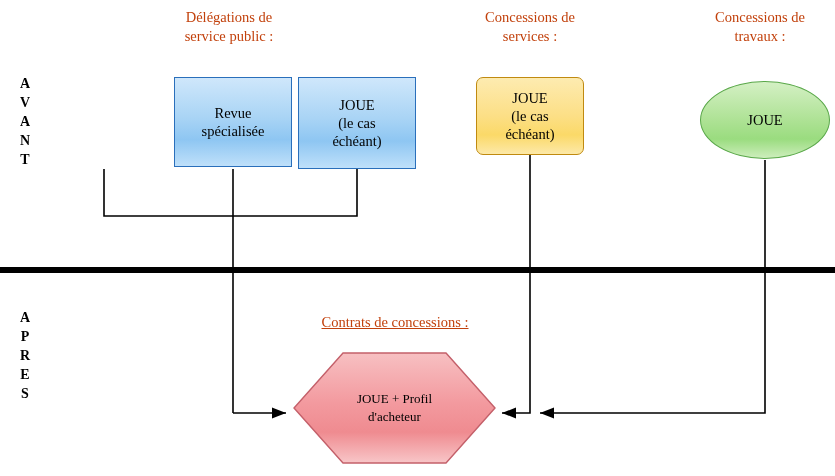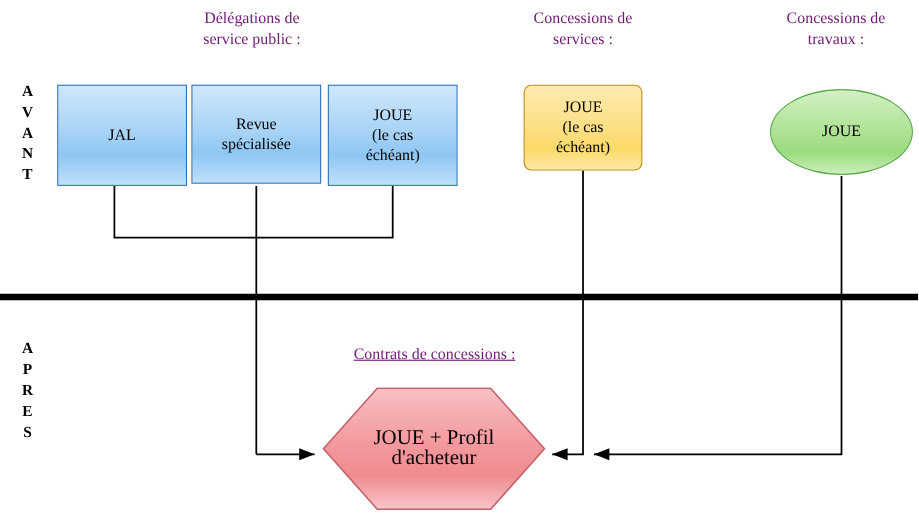--- a/index.html
+++ b/index.html
@@ -16,21 +16,21 @@
     width: 835px;
     height: 476px;
     overflow: hidden;
     background: #ffffff;
   }
   .hdr {
     position: absolute;
     text-align: center;
     font-size: 14.5px;
     line-height: 19px;
-    color: #701a75;
+    color: #c2410c;
     white-space: pre-line;
   }
   .sidelabel {
     position: absolute;
     font-family: "Liberation Serif", serif;
     font-weight: bold;
     font-size: 14px;
     line-height: 19px;
     text-align: center;
     width: 22px;
@@ -61,21 +61,21 @@
     border-radius: 50%;
     background: linear-gradient(to bottom, #d4f0c4 0%, #aee295 50%, #9adc7f 75%, #cdeebc 100%);
   }
   .hexwrap {
     position: absolute;
   }
   .hexlabel {
     position: absolute;
     left: 0; right: 0;
     text-align: center;
-    font-size: 19px;
+    font-size: 13px;
     line-height: 18px;
   }
   svg.ln {
     position: absolute;
     left: 0; top: 0;
     width: 835px;
     height: 476px;
     overflow: visible;
     pointer-events: none;
   }
@@ -118,23 +118,20 @@
     <span>T</span>
   </div>
   <div class="sidelabel" style="left:14px; top:308px;">
     <span>A</span>
     <span>P</span>
     <span>R</span>
     <span>E</span>
     <span>S</span>
   </div>
 
-  <div class="boxwrap rectbox" style="left:52px; top:77px; width:118px; height:92px;">
-    <span style="white-space:pre-line;">JAL</span>
-  </div>
 
   <div class="boxwrap rectbox" style="left:174px; top:77px; width:118px; height:90px;">
     <span style="white-space:pre-line;">Revue
 spécialisée</span>
   </div>
 
   <div class="boxwrap rectbox" style="left:298px; top:77px; width:118px; height:92px;">
     <span style="white-space:pre-line;">JOUE
 (le cas
 échéant)</span>

